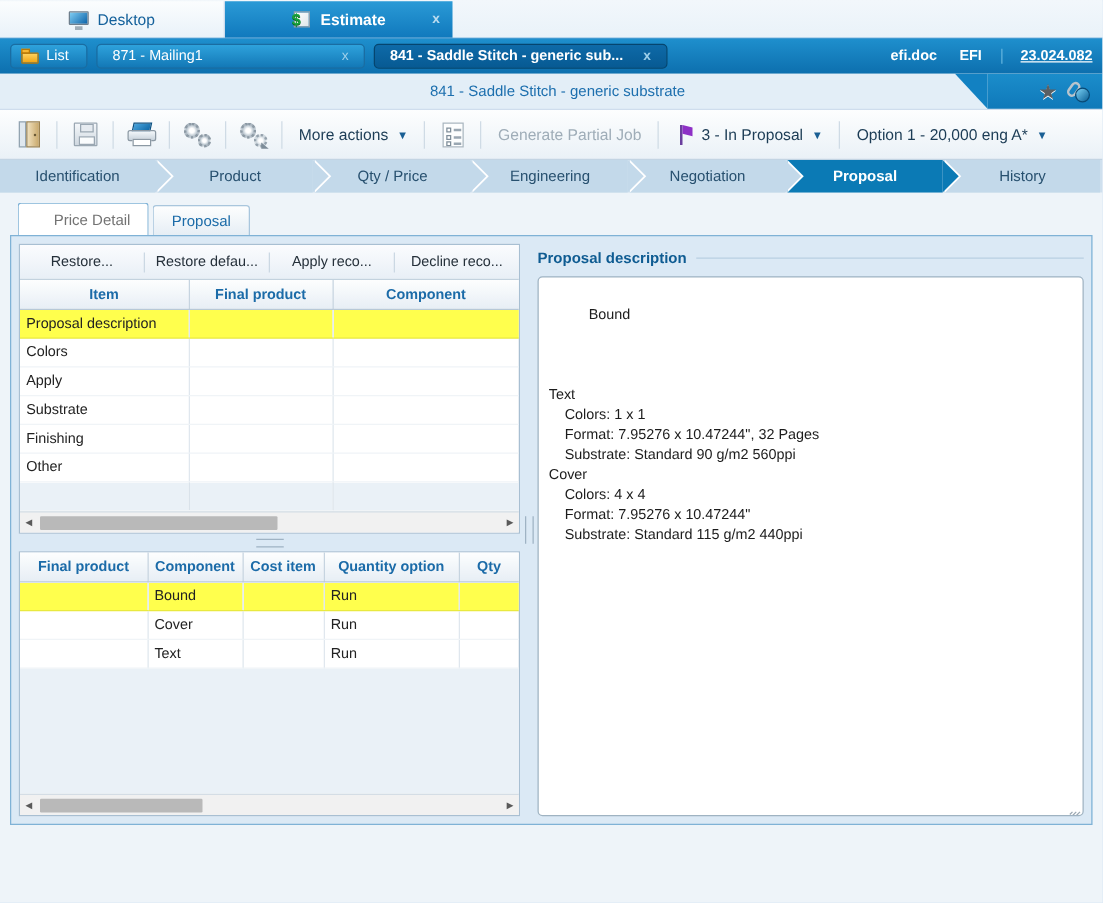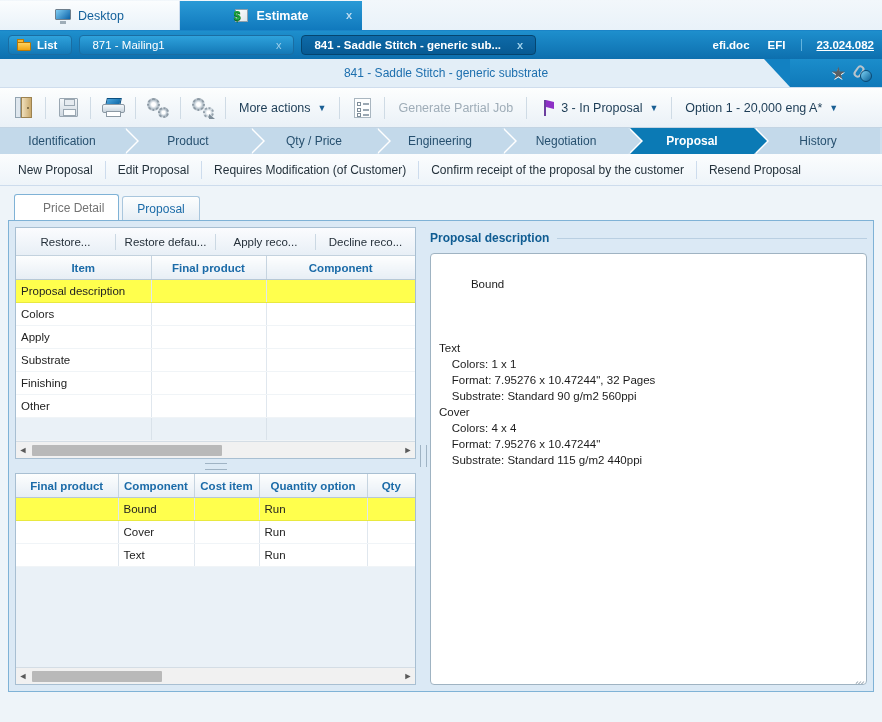--- a/index.html
+++ b/index.html
@@ -84,21 +84,21 @@
     color:#fff;font-size:11.5px;
     padding:0 12px;
     margin-right:7px;
     display:flex;align-items:center;gap:6px;
     box-sizing:border-box;
     position:relative;
     background:linear-gradient(#2ea2dc,#1378b6);
     border:1px solid #1a6da2;
     white-space:nowrap;
   }
-  .docpill.list{padding:0 14px 0 8px;font-weight:bold;}
+  .docpill.list{padding:0 14px 0 8px;font-weight:normal;}
   .docpill.wide{min-width:215px;}
   .docpill.active{
     background:linear-gradient(#0e6aa8,#075a93);
     font-weight:bold;border:1px solid #05456f;
     min-width:230px;
   }
   .docpill .x{color:#9ed0ea;font-size:11px;margin-left:auto;padding-left:10px;}
   .folder-ico{width:14px;height:12px;position:relative;display:inline-block;flex:none;}
   .folder-ico i{position:absolute;left:0;bottom:0;width:14px;height:9px;
     background:linear-gradient(#ffd25e,#f0a513);border:1px solid #b87806;box-sizing:border-box;border-radius:0 1px 1px 1px;}
@@ -446,31 +446,20 @@
         <span>Negotiation</span>
       </div>
     <div class="step active">
         <span>Proposal</span>
       </div>
     <div class="step last">
         <span>History</span>
       </div>
   </div>
 
-  <div class="actions">
-    <div class="act">New Proposal</div>
-    <div class="act-sep"></div>
-    <div class="act">Edit Proposal</div>
-    <div class="act-sep"></div>
-    <div class="act">Requires Modification (of Customer)</div>
-    <div class="act-sep"></div>
-    <div class="act">Confirm receipt of the proposal by the customer</div>
-    <div class="act-sep"></div>
-    <div class="act">Resend Proposal</div>
-  </div>
 
   <div class="content">
     <div class="ctabs">
       <div class="ctab active">Price Detail</div>
       <div class="ctab">Proposal</div>
     </div>
 
     <div class="panel">
 
       <div class="leftcol">

